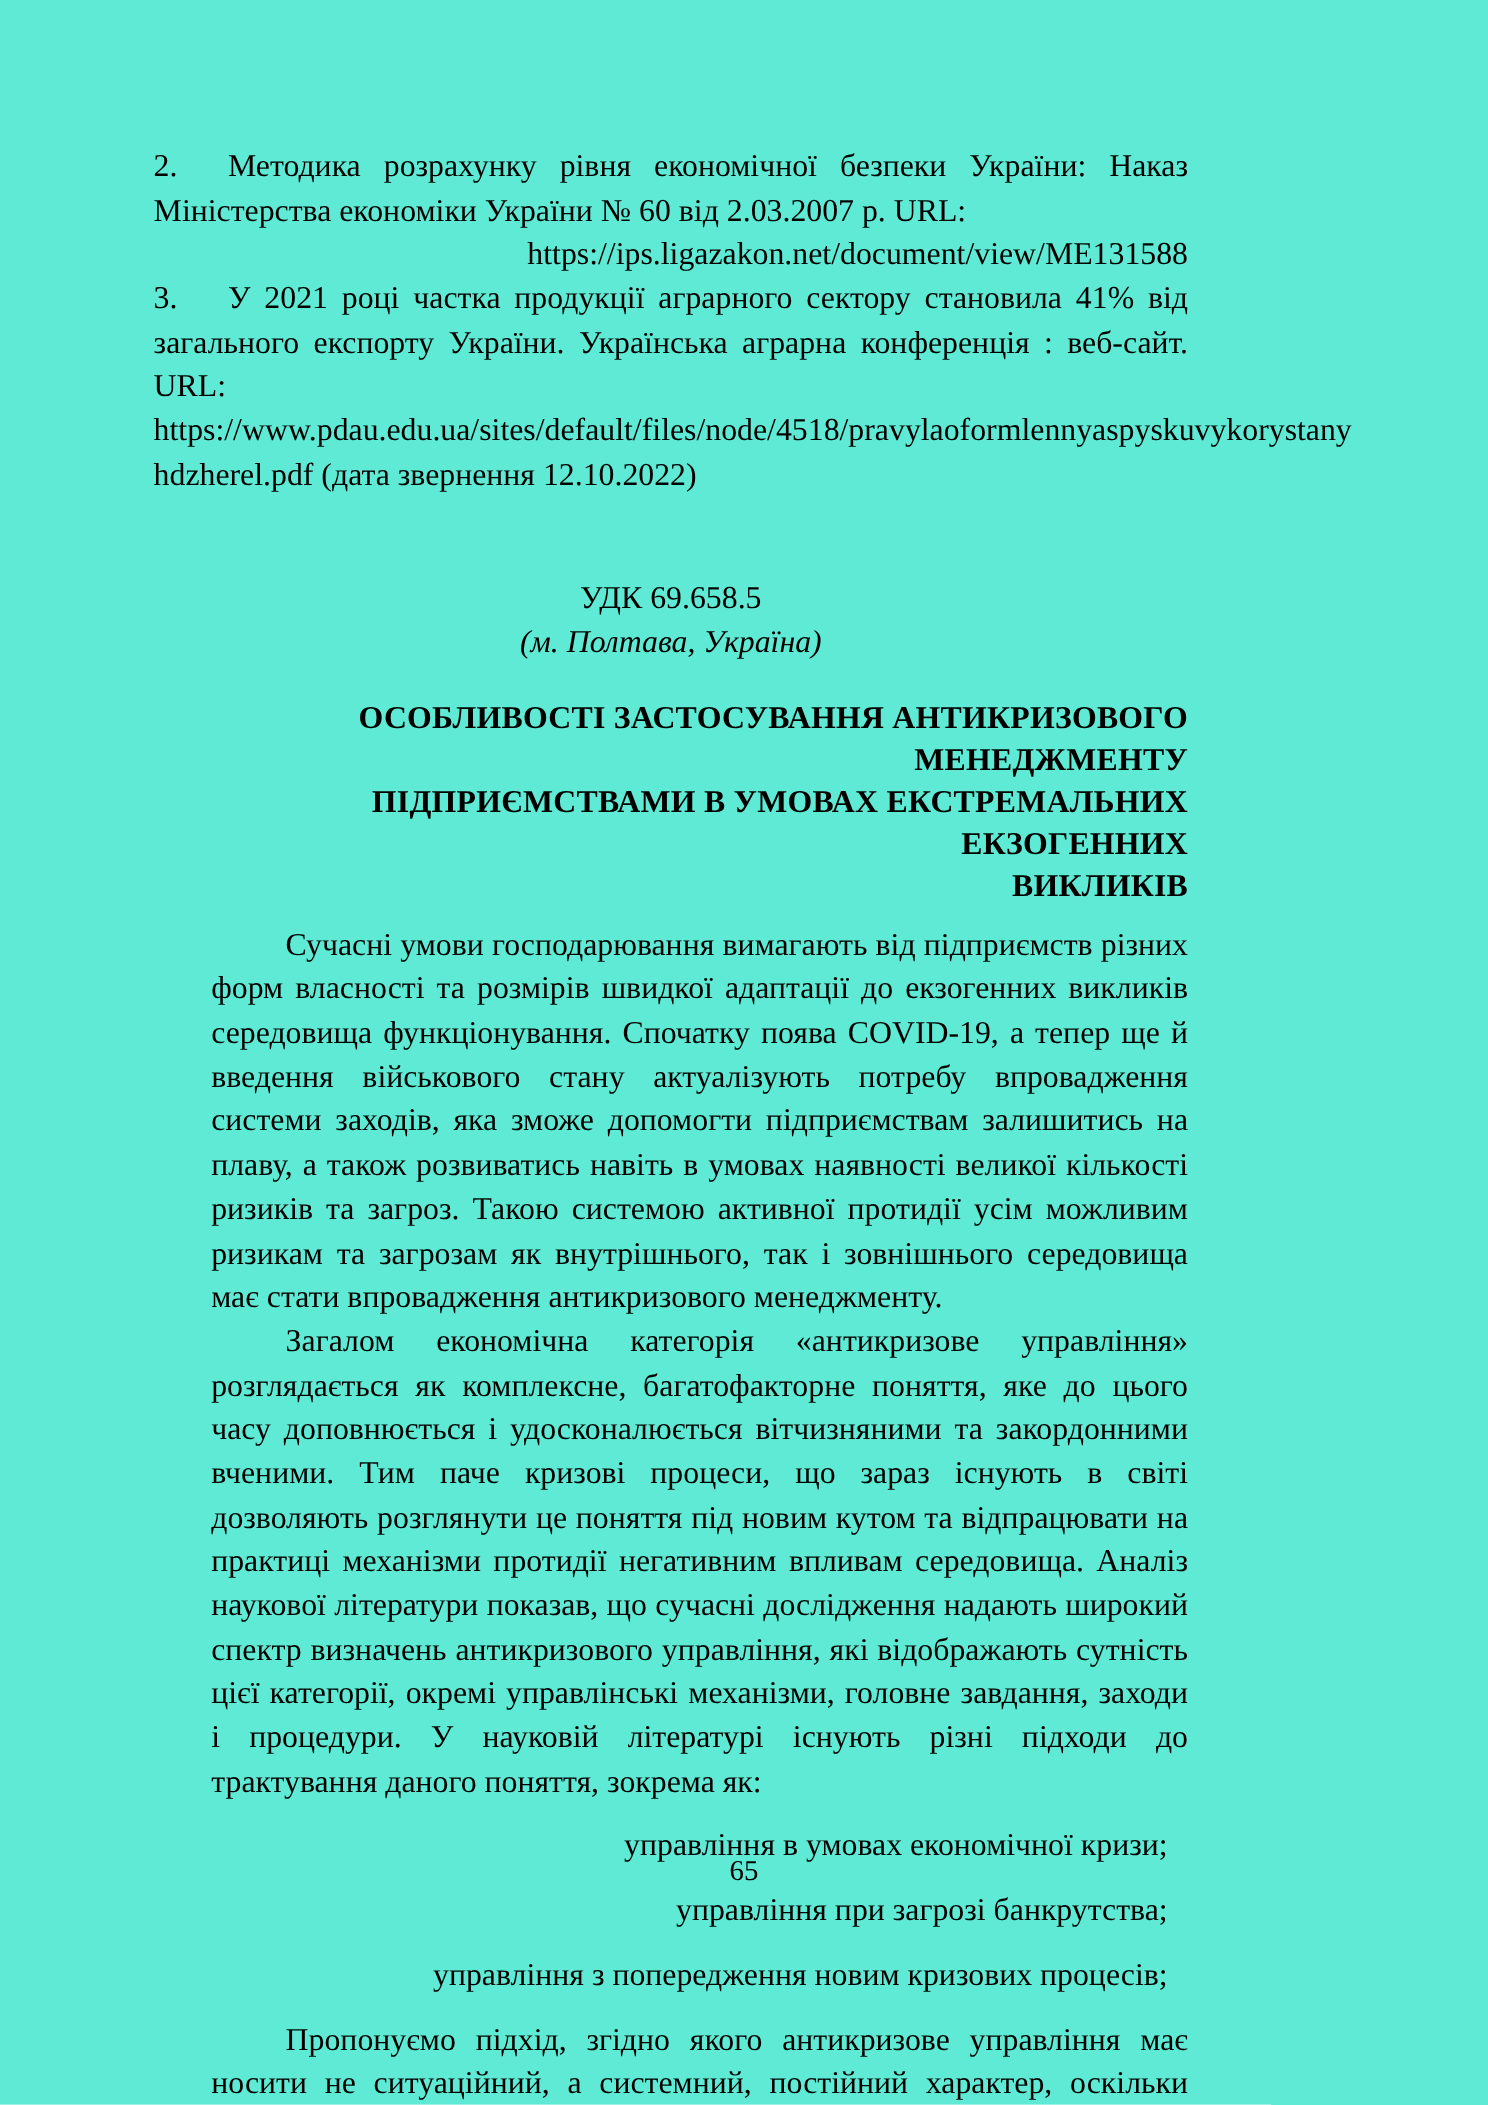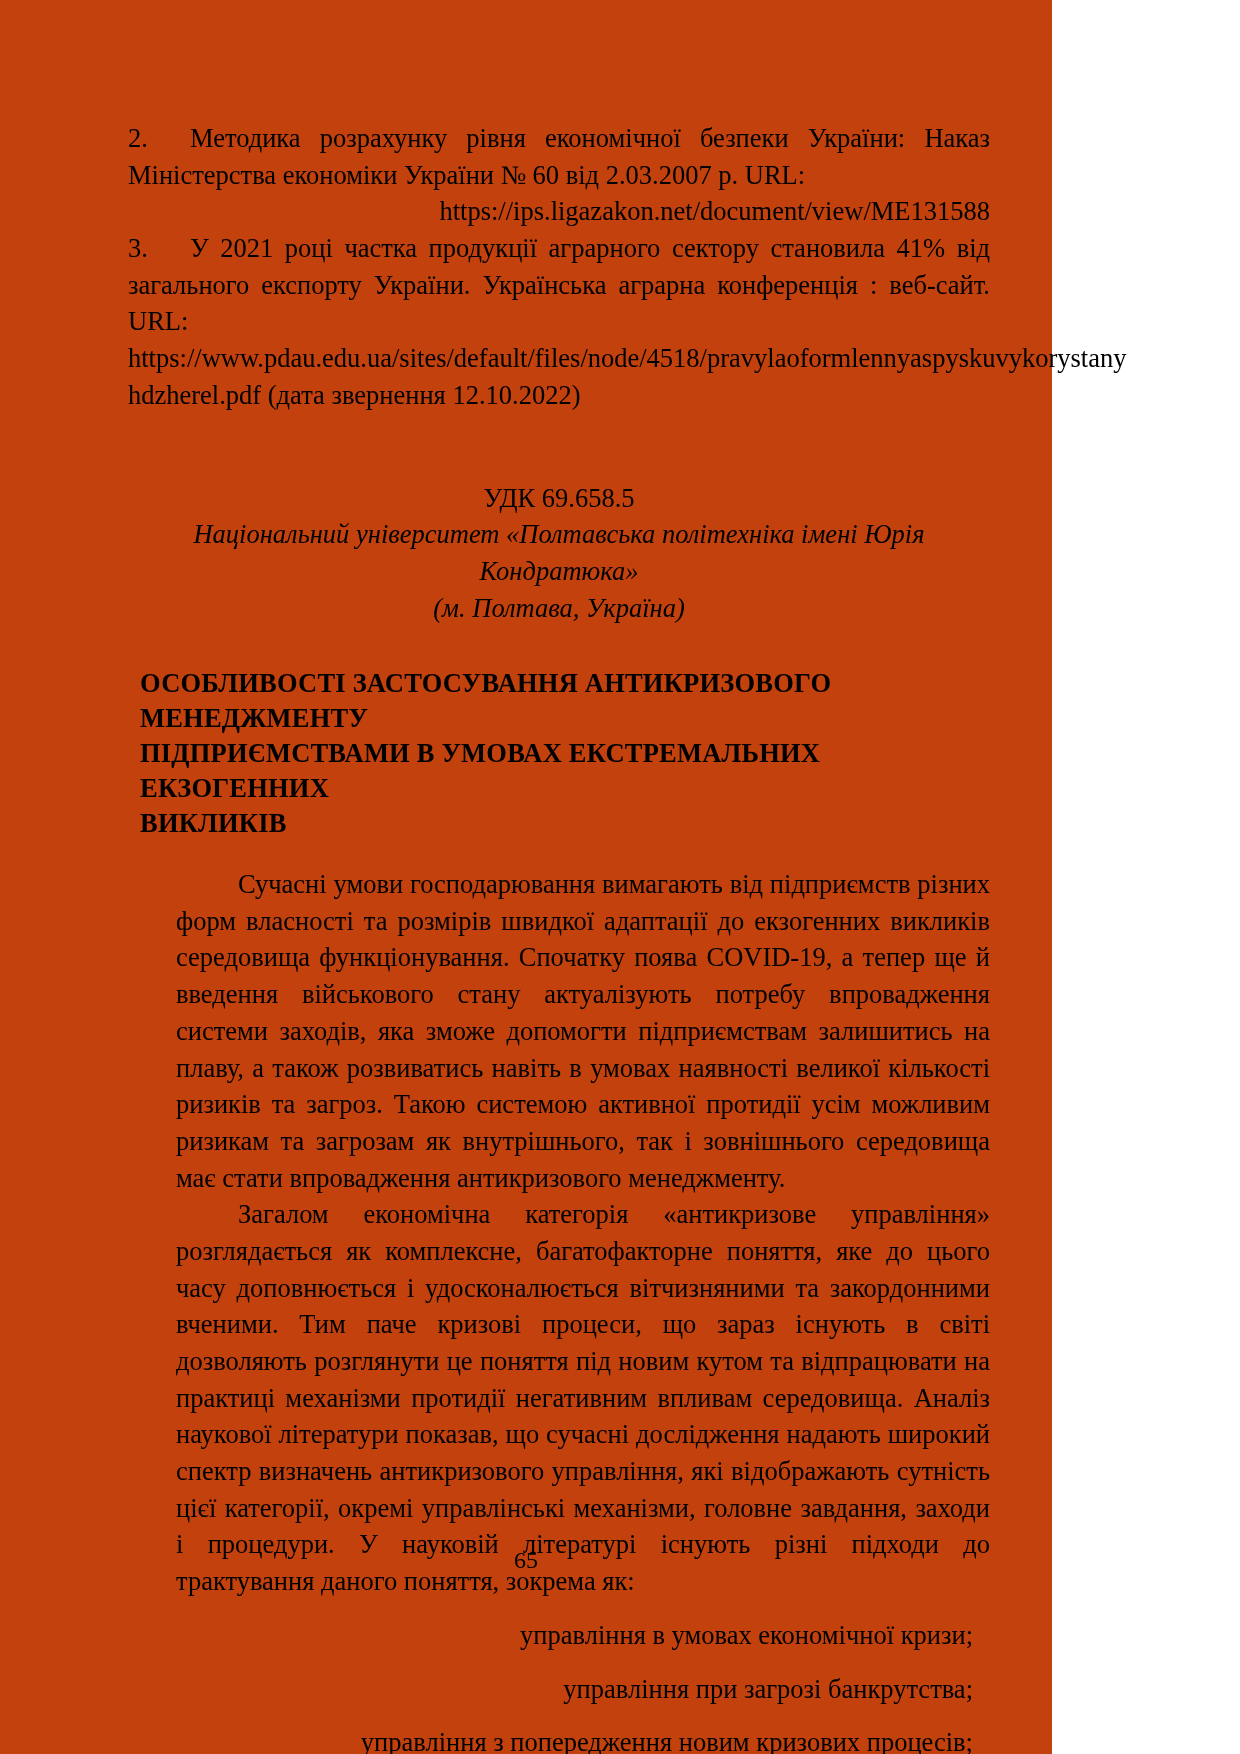--- a/index.html
+++ b/index.html
@@ -13,23 +13,23 @@
     height: 1754px;
     position: relative;
     font-family: "Liberation Serif", "DejaVu Serif", serif;
     color: #000000;
     overflow: hidden;
   }
 
   .page {
     position: absolute;
     top: 0; left: 0;
-    width: 1052px;
+    width: 1240px;
     height: 1754px;
-    background: #c2410c;
+    background: #5eead4;
   }
 
   .content {
     position: absolute;
     left: 128px;
     top: 120px;
     width: 862px;
   }
 
   
@@ -82,22 +82,22 @@
     text-align: center;
     font-style: italic;
     margin: 0;
   }
 
   
   .article-title {
     font-size: 26.5px;
     line-height: 1.32;
     font-weight: bold;
-    text-align: left;
-    margin: 12px;
+    text-align: right;
+    margin: 0;
     letter-spacing: 0.2px;
   }
 
   
   .sub-item {
     font-size: 26.5px;
     line-height: 1.385;
     text-align: right;
     margin: 17px;
     text-indent: 62px;
@@ -137,21 +137,20 @@
       <p class="ref-item" style="text-align:right;">https://ips.ligazakon.net/document/view/ME131588</p>
 
       <p class="ref-item"><span class="ref-lead">3.</span><span>У 2021 році частка продукції аграрного сектору становила 41% від загального експорту України. Українська аграрна конференція : веб-сайт. URL:</span></p>
       <p class="ref-item" style="text-align:left;">https://www.pdau.edu.ua/sites/default/files/node/4518/pravylaoformlennyaspyskuvykorystany hdzherel.pdf (дата звернення 12.10.2022)</p>
 
     </div>
 
     <div class="spacer-lg"></div>
 
     <p class="udk">УДК 69.658.5</p>
-    <p class="affil-line">Національний університет «Полтавська політехніка імені Юрія Кондратюка»</p>
     <p class="affil-line">(м. Полтава, Україна)</p>
 
     <div class="spacer-md"></div>
 
     <h1 class="article-title">
       <span>ОСОБЛИВОСТІ ЗАСТОСУВАННЯ АНТИКРИЗОВОГО МЕНЕДЖМЕНТУ</span><br>
       <span>ПІДПРИЄМСТВАМИ В УМОВАХ ЕКСТРЕМАЛЬНИХ ЕКЗОГЕННИХ</span><br>
       <span>ВИКЛИКІВ</span>
     </h1>
 

